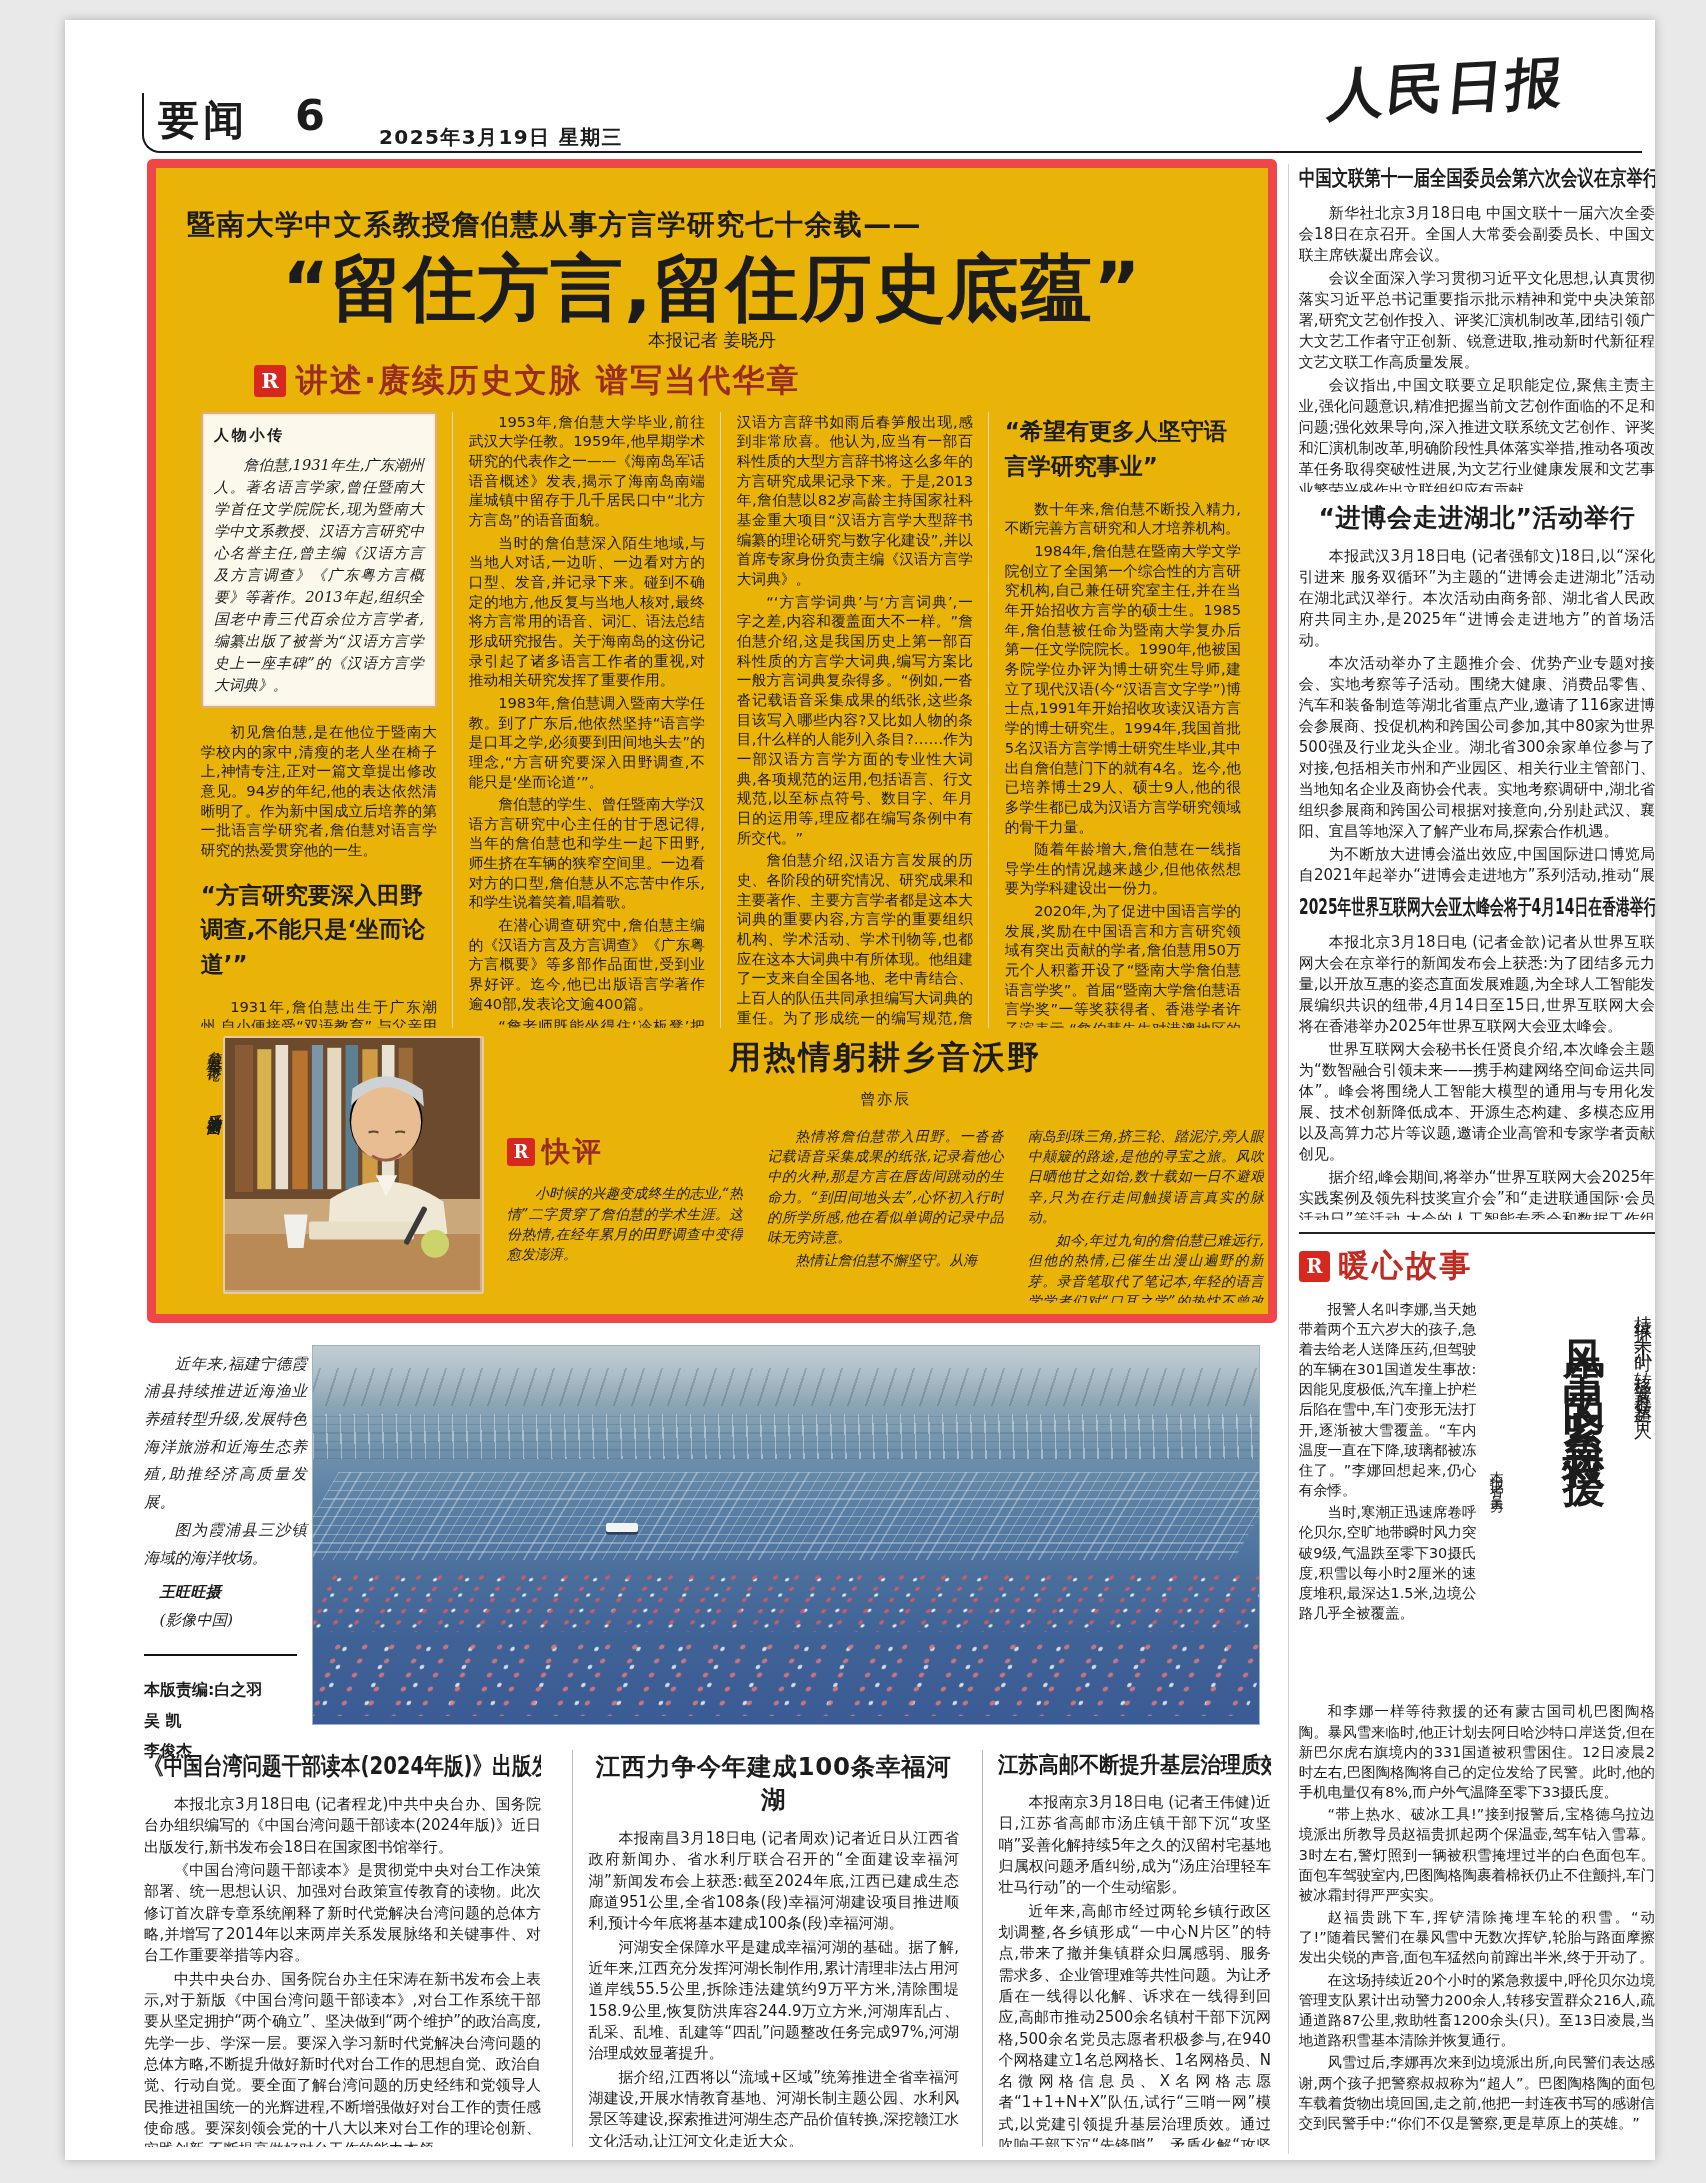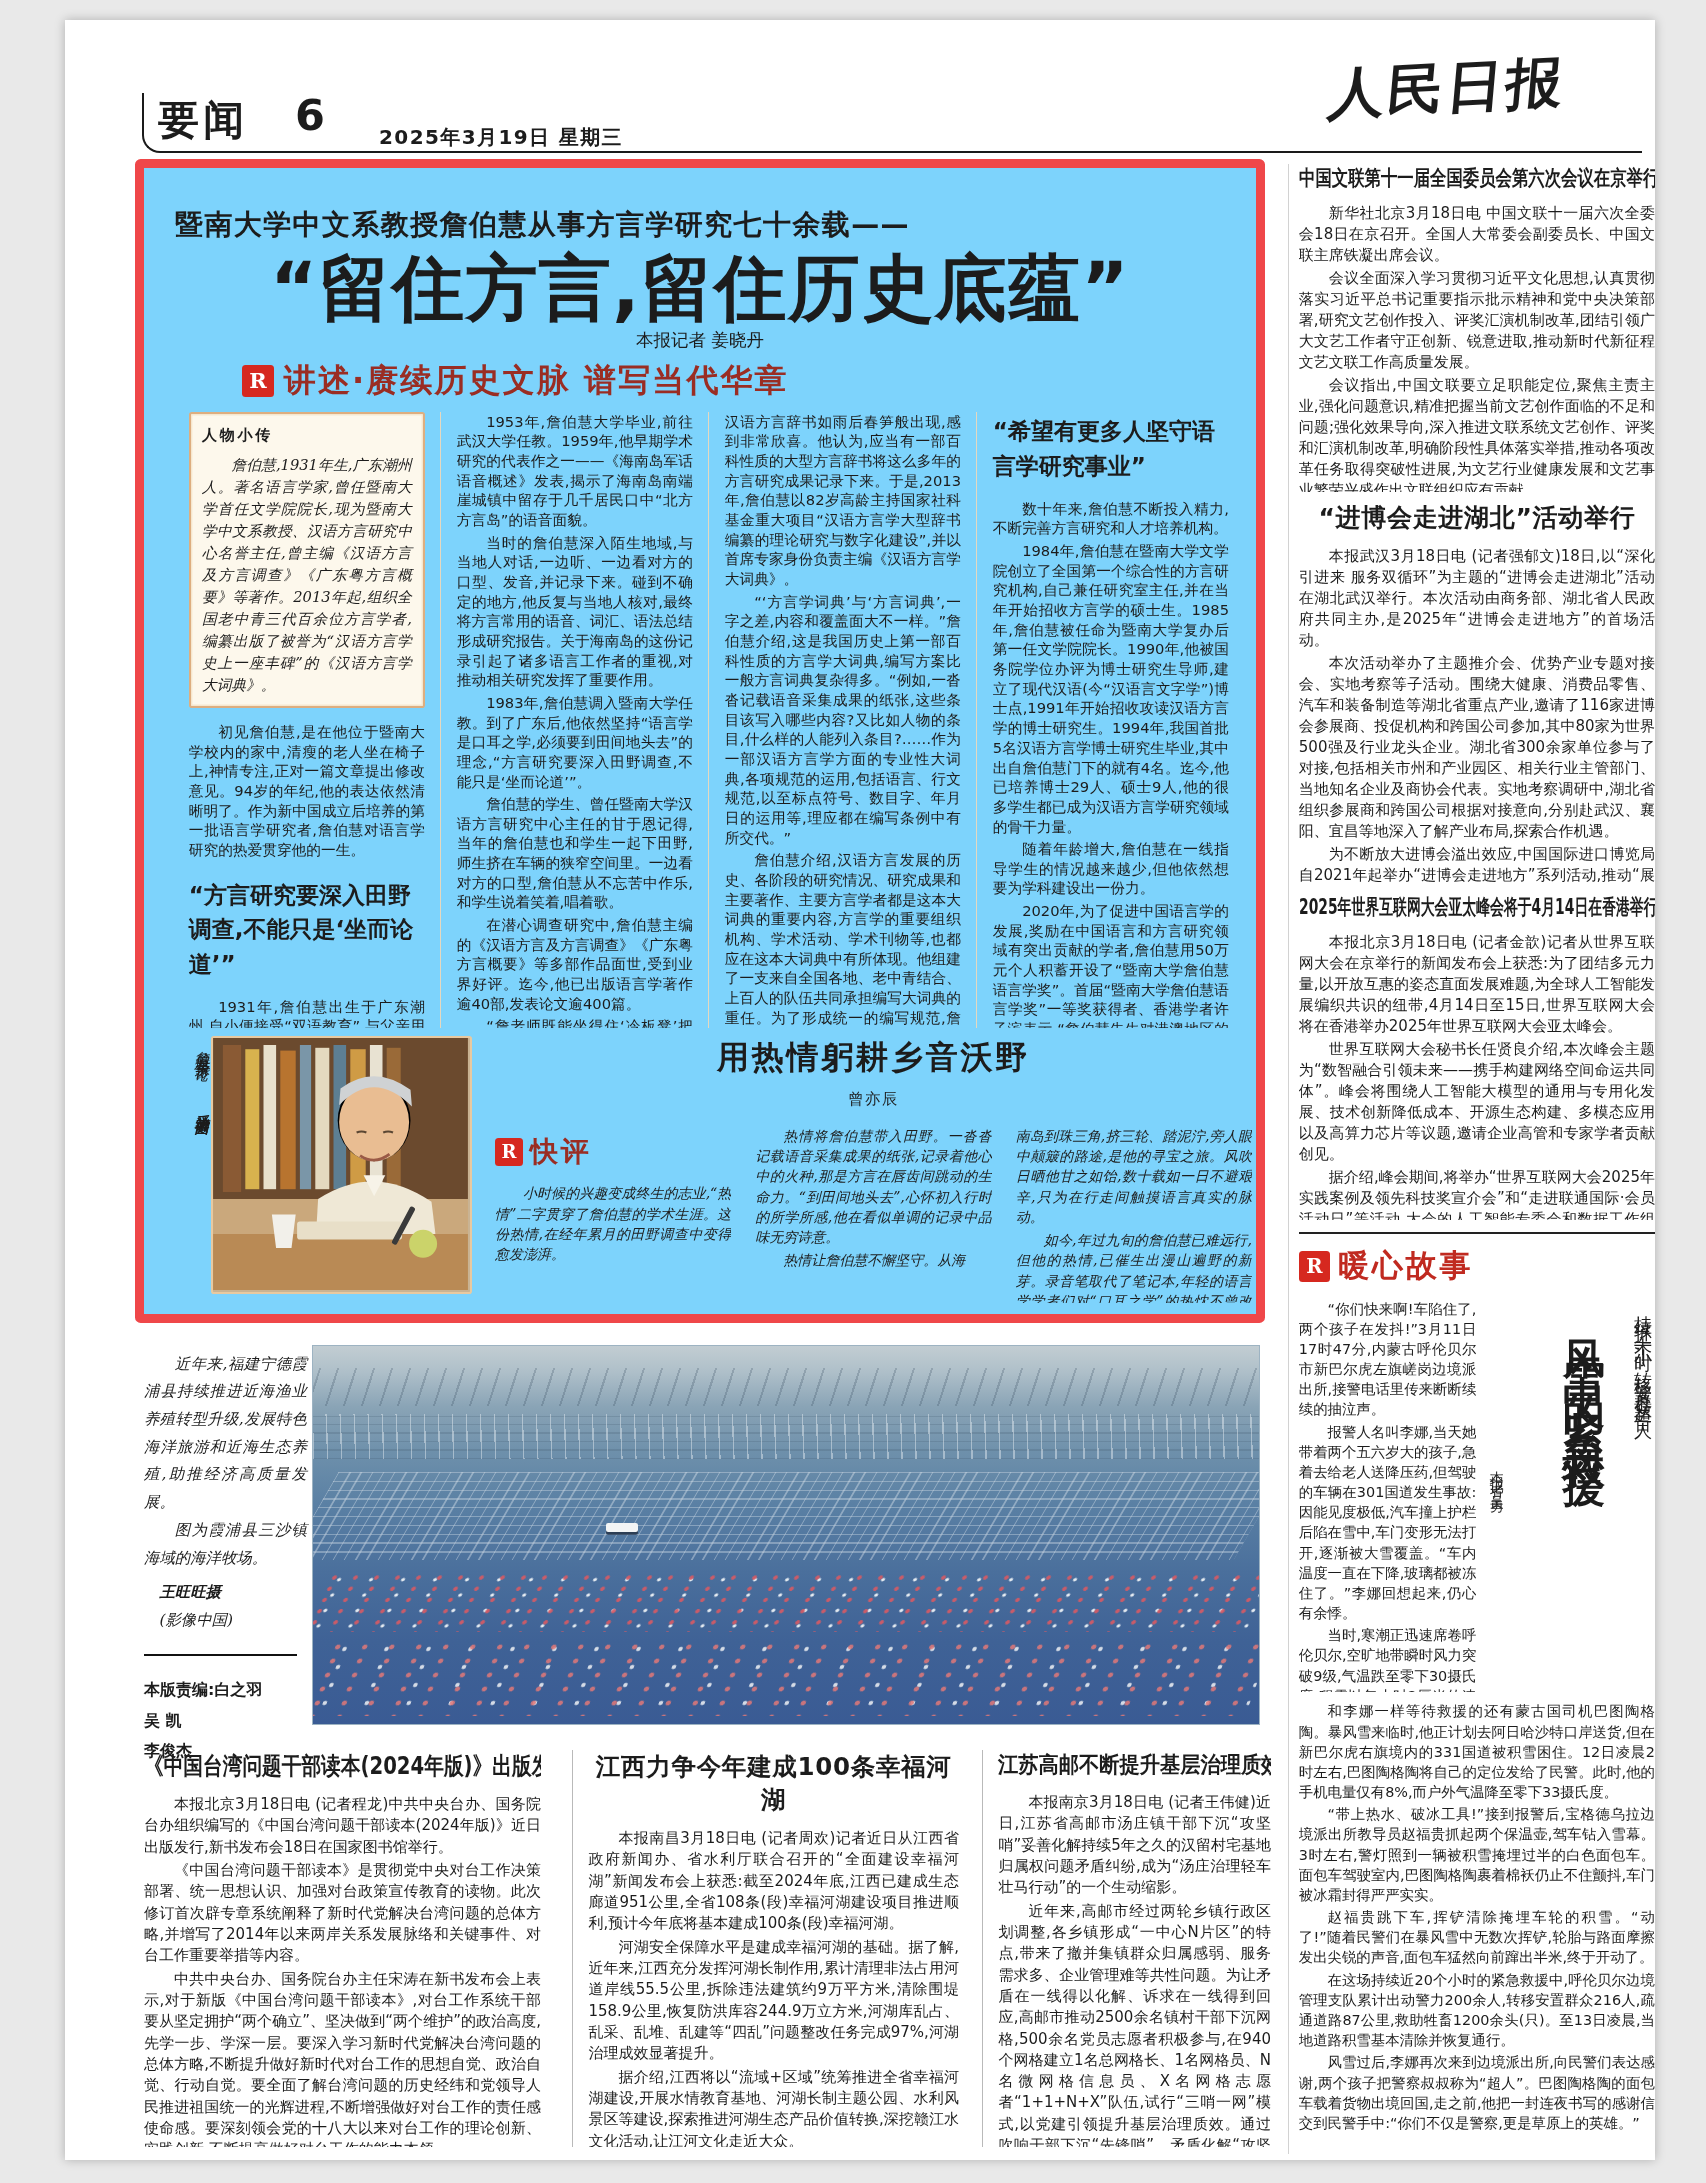--- a/index.html
+++ b/index.html
@@ -10,22 +10,22 @@
   
   .header-rule { position:absolute; left:77px; top:73px; width:1500px; height:60px;
     border-left:2.8px solid #1a1a1a; border-bottom:2.8px solid #1a1a1a; border-bottom-left-radius:18px; }
   .sec-title { position:absolute; left:14px; top:0px; font-size:41px; font-weight:bold; letter-spacing:4.2px; }
   .page-num { position:absolute; left:151px; top:-2.8px; font-size:43px; font-weight:bold; }
   .page-date { position:absolute; left:235px; top:31px; font-size:20px; font-weight:bold; letter-spacing:1.4px; }
   .masthead { position:absolute; right:91px; top:31px; font-size:56px; font-weight:bold;
     font-family:"DejaVu Serif","Liberation Serif",serif; transform:skewX(-8deg) rotate(-3deg); letter-spacing:2.8px; }
 
   
-  .feature { position:absolute; left:70px; top:139px; width:1130px; height:1164px;
-    border:9px solid #ef4749; border-radius:5.6px; background:#7dd3fc; }
+  .feature { position:absolute; left:82px; top:139px; width:1130px; height:1164px;
+    border:9px solid #ef4749; border-radius:5.6px; background:#eab308; }
   .kicker { position:absolute; left:31px; top:38px; font-size:28px; font-weight:bold; letter-spacing:1.4px; }
   .headline { position:absolute; left:0; top:73px; width:100%; text-align:center; font-size:72px; font-weight:bold; letter-spacing:1.4px; }
   .f-byline { position:absolute; left:0; top:160px; width:100%; text-align:center; font-size:17.5px; }
   .series-row { position:absolute; left:98px; top:191px; display:flex; align-items:center; gap:9.8px; }
   .pdicon { display:inline-block; width:32px; height:32px; line-height:32px; background:#d6281f; color:#fff;
     font-weight:bold; text-align:center; font-size:21px; border-radius:3.5px; flex:0 0 auto;
     font-family:"DejaVu Serif","Liberation Serif",serif; }
   .series-label { font-size:32px; font-weight:bold; color:#9a2d23; letter-spacing:2.1px; }
   .mcols { position:absolute; left:29.4px; top:244px; width:1071px; height:616px; display:flex; overflow:hidden; }
   .mcol { flex:1 1 0; padding:0 15.4px; border-right:0.7px solid #e5d8bf; overflow:hidden; height:100%; }
@@ -247,21 +247,20 @@
       <p class="r-para">世界互联网大会秘书长任贤良介绍,本次峰会主题为“数智融合引领未来——携手构建网络空间命运共同体”。峰会将围绕人工智能大模型的通用与专用化发展、技术创新降低成本、开源生态构建、多模态应用以及高算力芯片等议题,邀请企业高管和专家学者贡献创见。</p>
       <p class="r-para">据介绍,峰会期间,将举办“世界互联网大会2025年实践案例及领先科技奖宣介会”和“走进联通国际·会员活动日”等活动,大会的人工智能专委会和数据工作组将发布《以普惠包容的人工智能治理赋能全球可持续发展》报告、《全球数据跨境流动政策比较研究》报告等。</p>
     </div>
     <div class="warm">
       <div class="warm-label">
         <span class="pdicon" style="width:31px;height:31px;line-height:31px;font-size:19.6px;">R</span>
         <span class="warm-label-text">暖心故事</span>
       </div>
       <div class="warm-row">
         <div class="warm-left">
-          <p class="r-para">“你们快来啊!车陷住了,两个孩子在发抖!”3月11日17时47分,内蒙古呼伦贝尔市新巴尔虎左旗嵯岗边境派出所,接警电话里传来断断续续的抽泣声。</p>
           <p class="r-para">报警人名叫李娜,当天她带着两个五六岁大的孩子,急着去给老人送降压药,但驾驶的车辆在301国道发生事故:因能见度极低,汽车撞上护栏后陷在雪中,车门变形无法打开,逐渐被大雪覆盖。“车内温度一直在下降,玻璃都被冻住了。”李娜回想起来,仍心有余悸。</p>
           <p class="r-para">当时,寒潮正迅速席卷呼伦贝尔,空旷地带瞬时风力突破9级,气温跌至零下30摄氏度,积雪以每小时2厘米的速度堆积,最深达1.5米,边境公路几乎全被覆盖。</p>
 
         </div>
         <div class="warm-vby">本报记者 吴勇</div>
         <div class="warm-vtitle">风雪中的紧急救援</div>
         <div class="warm-vkicker">持续近二十个小时,转移安置群众超二百人</div>
       </div>
       <div class="warm-full">
         <p class="r-para">和李娜一样等待救援的还有蒙古国司机巴图陶格陶。暴风雪来临时,他正计划去阿日哈沙特口岸送货,但在新巴尔虎右旗境内的331国道被积雪困住。12日凌晨2时左右,巴图陶格陶将自己的定位发给了民警。此时,他的手机电量仅有8%,而户外气温降至零下33摄氏度。</p>

